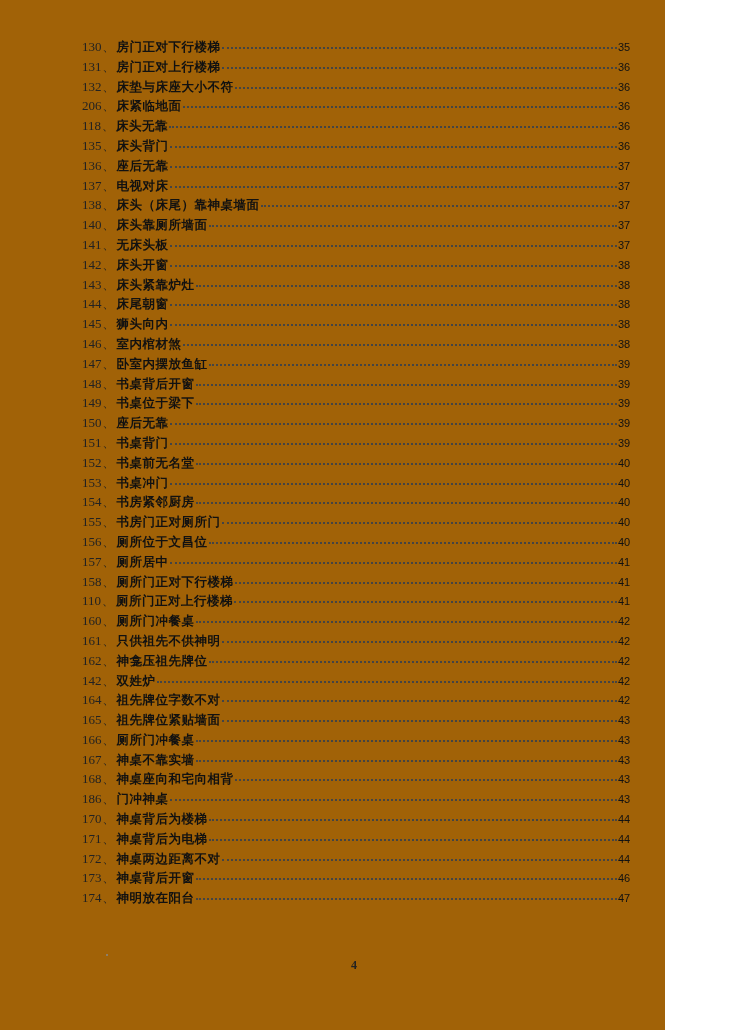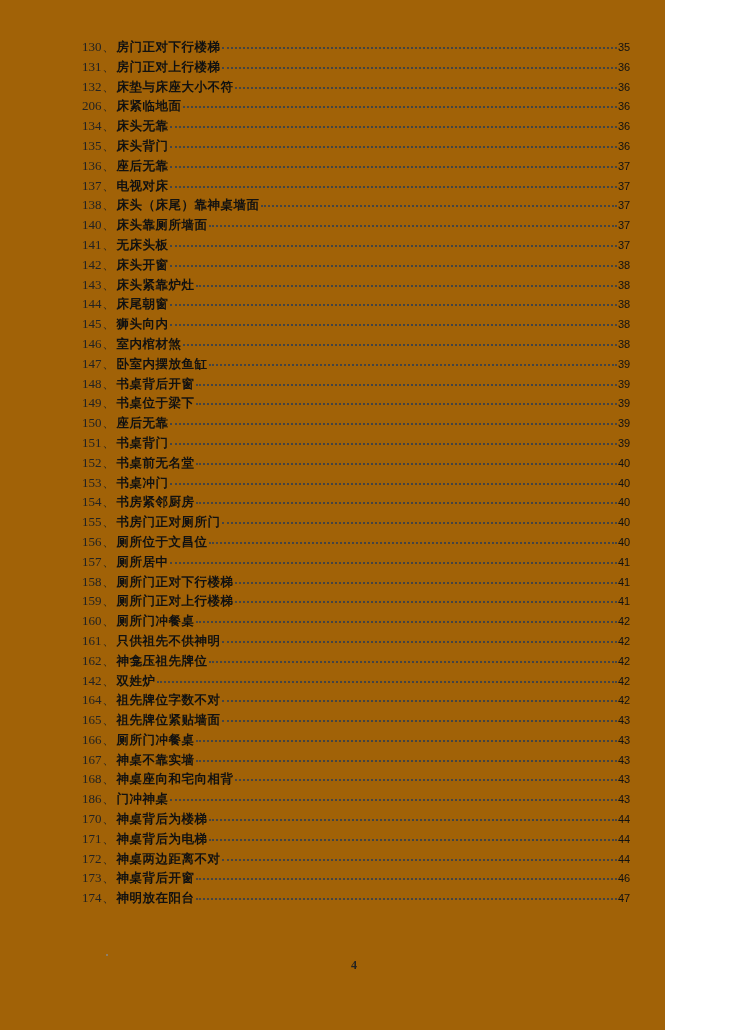--- a/index.html
+++ b/index.html
@@ -114,21 +114,21 @@
     <span class="toc-page">36</span>
   </div>
       <div class="toc-row">
     <span class="toc-num">206</span>
     <span class="toc-sep">、</span>
     <span class="toc-title">床紧临地面</span>
     <span class="toc-leader"></span>
     <span class="toc-page">36</span>
   </div>
       <div class="toc-row">
-    <span class="toc-num">134</span>
+    <span class="toc-num">118</span>
     <span class="toc-sep">、</span>
     <span class="toc-title">床头无靠</span>
     <span class="toc-leader"></span>
     <span class="toc-page">36</span>
   </div>
       <div class="toc-row">
     <span class="toc-num">135</span>
     <span class="toc-sep">、</span>
     <span class="toc-title">床头背门</span>
     <span class="toc-leader"></span>
@@ -282,21 +282,21 @@
     <span class="toc-page">41</span>
   </div>
       <div class="toc-row">
     <span class="toc-num">158</span>
     <span class="toc-sep">、</span>
     <span class="toc-title">厕所门正对下行楼梯</span>
     <span class="toc-leader"></span>
     <span class="toc-page">41</span>
   </div>
       <div class="toc-row">
-    <span class="toc-num">159</span>
+    <span class="toc-num">110</span>
     <span class="toc-sep">、</span>
     <span class="toc-title">厕所门正对上行楼梯</span>
     <span class="toc-leader"></span>
     <span class="toc-page">41</span>
   </div>
       <div class="toc-row">
     <span class="toc-num">160</span>
     <span class="toc-sep">、</span>
     <span class="toc-title">厕所门冲餐桌</span>
     <span class="toc-leader"></span>

